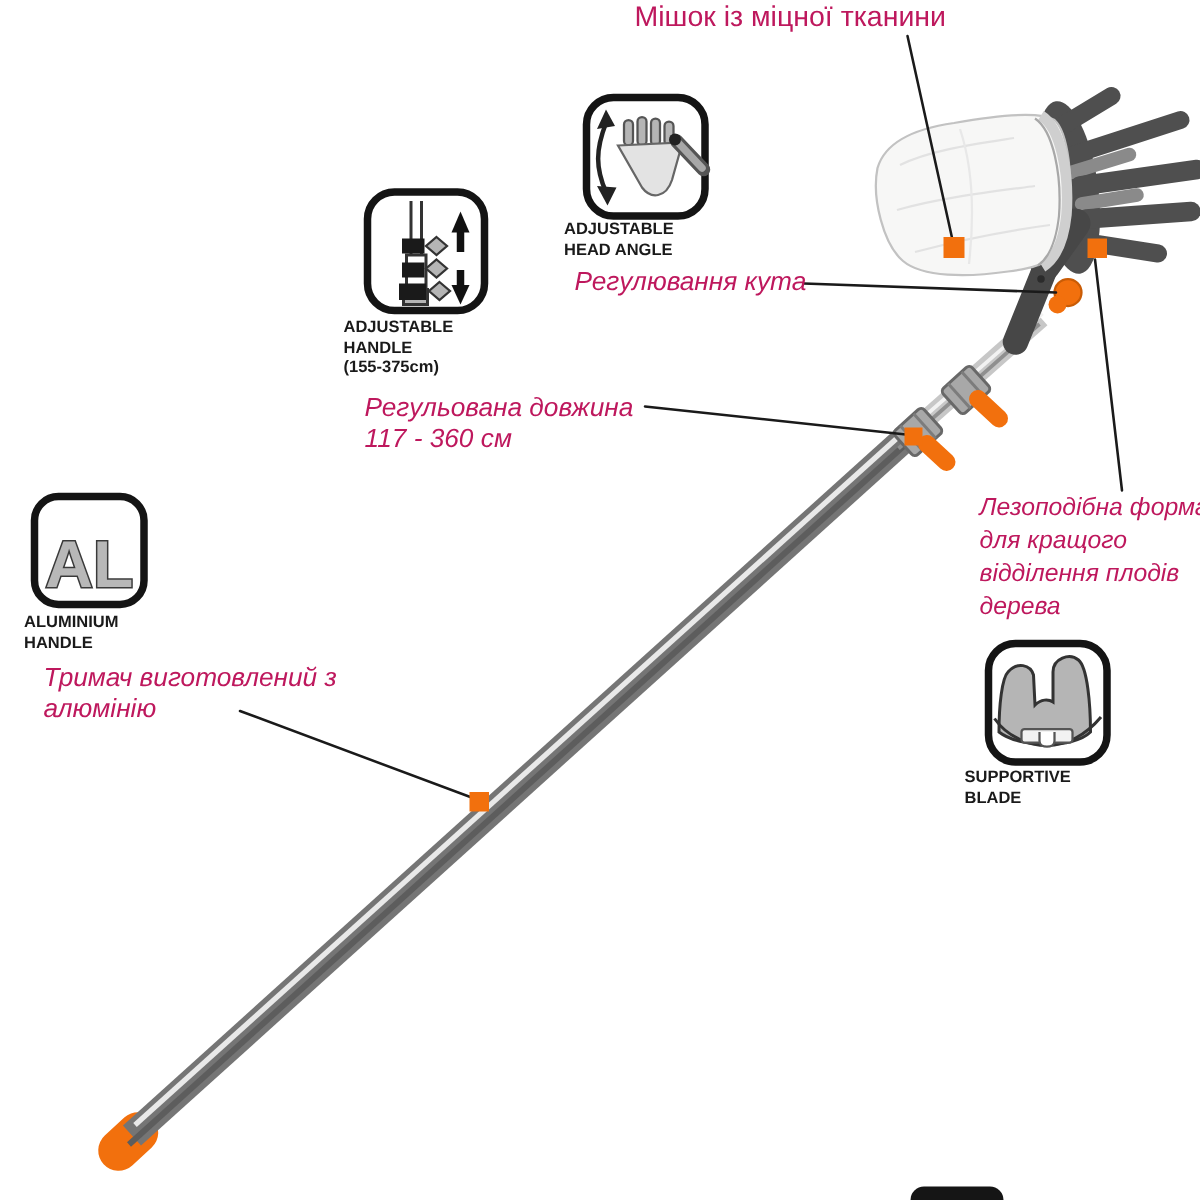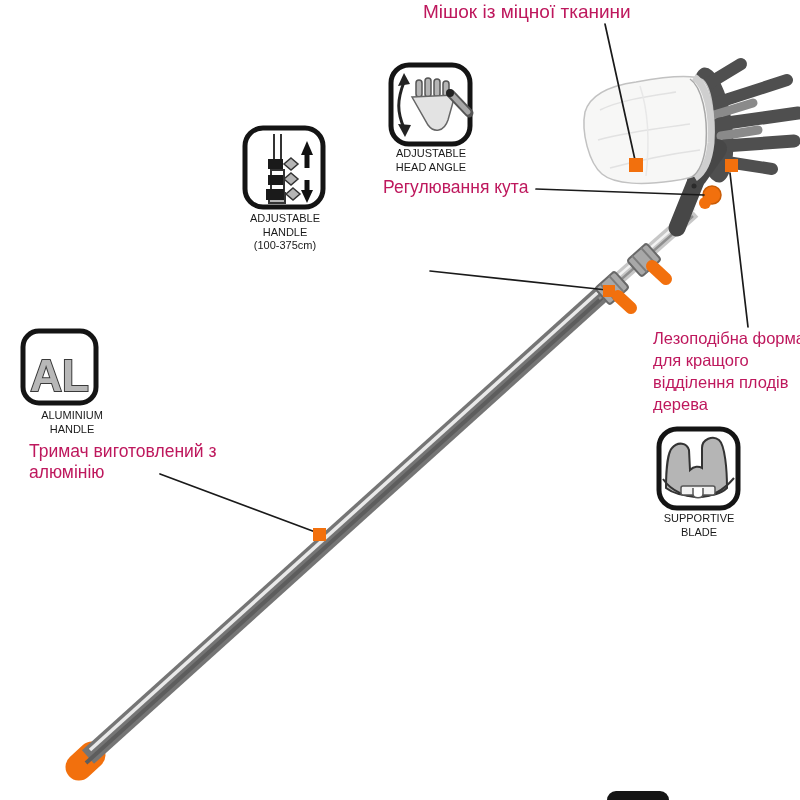--- a/index.html
+++ b/index.html
@@ -3,26 +3,26 @@
 <meta charset="utf-8">
 <style>
   html,body{margin:0;padding:0;background:#fff;}
   #stage{
     position:relative;width:800px;height:800px;overflow:hidden;background:#fff;
     font-family:"Liberation Sans",sans-serif;color:#1a1a1a;
   }
   #art{position:absolute;left:0;top:0;}
   .t{position:absolute;white-space:nowrap;color:#be185d;}
   .title{left:423px;top:1px;font-size:19px;}
-  .callout{font-size:17.5px;line-height:21px;}
+  .callout{font-size:17.5px;line-height:21px;font-style:italic;}
   .co-head{left:383px;top:177px;}
   .co-len{left:243px;top:261px;}
   .co-alu{left:29px;top:441px;}
   .co-blade{left:653px;top:327px;font-size:16.5px;line-height:22px;}
-  .cap{position:absolute;font-size:11px;font-weight:normal;line-height:13.5px;text-align:center;letter-spacing:0px;}
+  .cap{position:absolute;font-size:11px;font-weight:bold;line-height:13.5px;letter-spacing:0px;}
   .cap-adj{left:376px;top:147px;width:110px;}
   .cap-tel{left:229px;top:212px;width:112px;}
   .cap-alu{left:16px;top:409px;width:112px;}
   .cap-sup{left:643px;top:512px;width:112px;}
 </style>
 </head>
 <body>
 
 <div id="stage">
 
@@ -151,20 +151,24 @@
 
     <rect x="607" y="791" width="62" height="20" rx="9" fill="#151515"></rect>
   </svg>
 
   <div class="t title">Мішок із міцної тканини</div>
 
   <div class="t callout co-head">
     <div>Регулювання кута</div>
   </div>
 
+  <div class="t callout co-len">
+    <div>Регульована довжина</div>
+    <div>117 - 360 см</div>
+  </div>
 
   <div class="t callout co-alu">
     <div>Тримач виготовлений з</div>
     <div>алюмінію</div>
   </div>
 
   <div class="t callout co-blade">
     <div>Лезоподібна форма</div>
     <div>для кращого</div>
     <div>відділення плодів</div>
@@ -172,21 +176,21 @@
   </div>
 
   <div class="cap cap-adj">
     <div>ADJUSTABLE</div>
     <div>HEAD ANGLE</div>
   </div>
 
   <div class="cap cap-tel">
     <div>ADJUSTABLE</div>
     <div>HANDLE</div>
-    <div>(100-375cm)</div>
+    <div>(155-375cm)</div>
   </div>
 
   <div class="cap cap-alu">
     <div>ALUMINIUM</div>
     <div>HANDLE</div>
   </div>
 
   <div class="cap cap-sup">
     <div>SUPPORTIVE</div>
     <div>BLADE</div>

